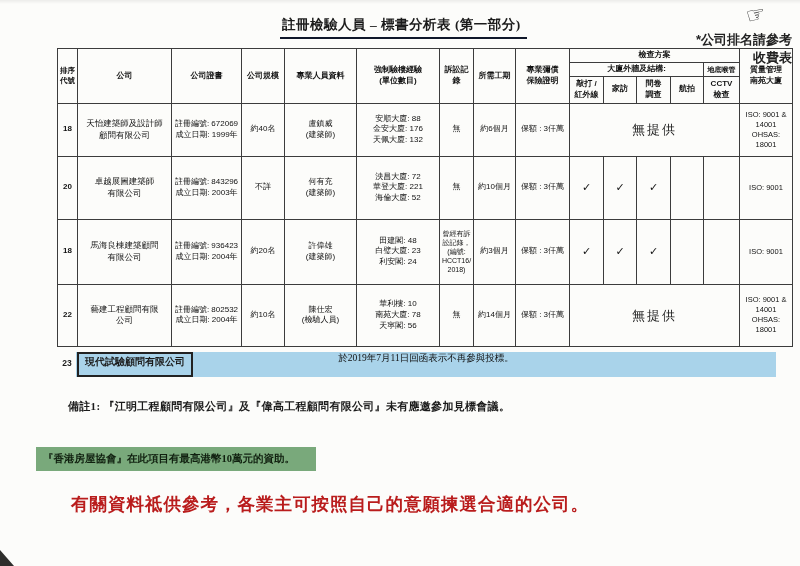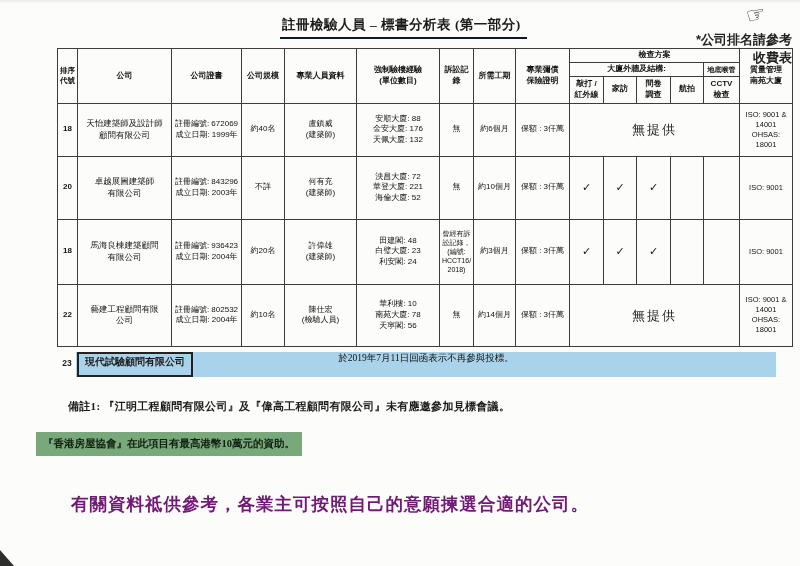--- a/index.html
+++ b/index.html
@@ -54,28 +54,28 @@
     font-size:10px; font-weight:600; white-space:nowrap; background:transparent;
   }
   .note-text { position:absolute; left:50%; transform:translateX(-50%);
     font-family:"Liberation Serif","DejaVu Serif",serif;
     font-size:9.5px; font-weight:400; white-space:nowrap; color:#111; }
 
   .remark1 { position:absolute; top:399px; left:68px;
     font-family:"Liberation Serif","DejaVu Serif",serif;
     font-size:11px; font-weight:600; letter-spacing:0.3px; }
 
-  .subsidy { position:absolute; top:432px; left:36px;
-    background:#79a97b; color:#10200f; padding:5px 7px 5px 7px;
+  .subsidy { position:absolute; top:447px; left:36px;
+    background:#79a97b; color:#10200f; padding:5px 21px 5px 7px;
     font-family:"Liberation Serif","DejaVu Serif",serif;
     font-size:10.5px; font-weight:600; white-space:nowrap; }
 
   .footer-note { position:absolute; top:492px; left:0; width:660px;
     text-align:center; font-family:"Liberation Serif","DejaVu Serif",serif;
-    font-size:17.5px; font-weight:600; letter-spacing:1px; color:#701a75; }
+    font-size:17.5px; font-weight:600; letter-spacing:1px; color:#b91c1c; }
 
   
   .corner-mark { position:absolute; left:0; bottom:0; width:0; height:0;
     border-left:14px solid #2e2e2c; border-top:16px solid transparent; }
   .edge-shade { position:absolute; top:0; left:0; width:800px; height:4px;
     background:linear-gradient(#ececea, rgba(255,255,255,0)); }
 </style>
 </head>
 <body>
 

